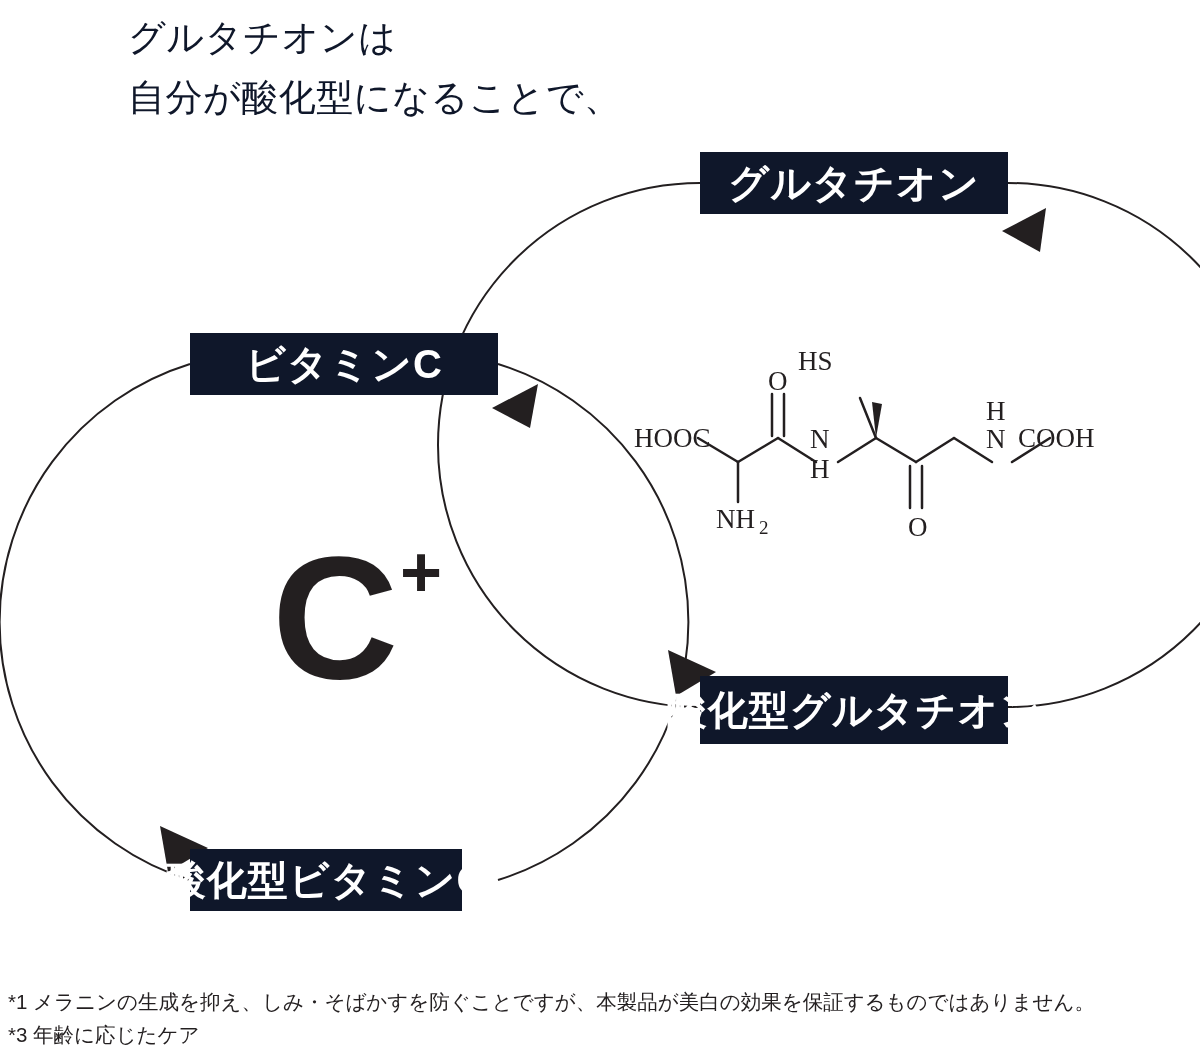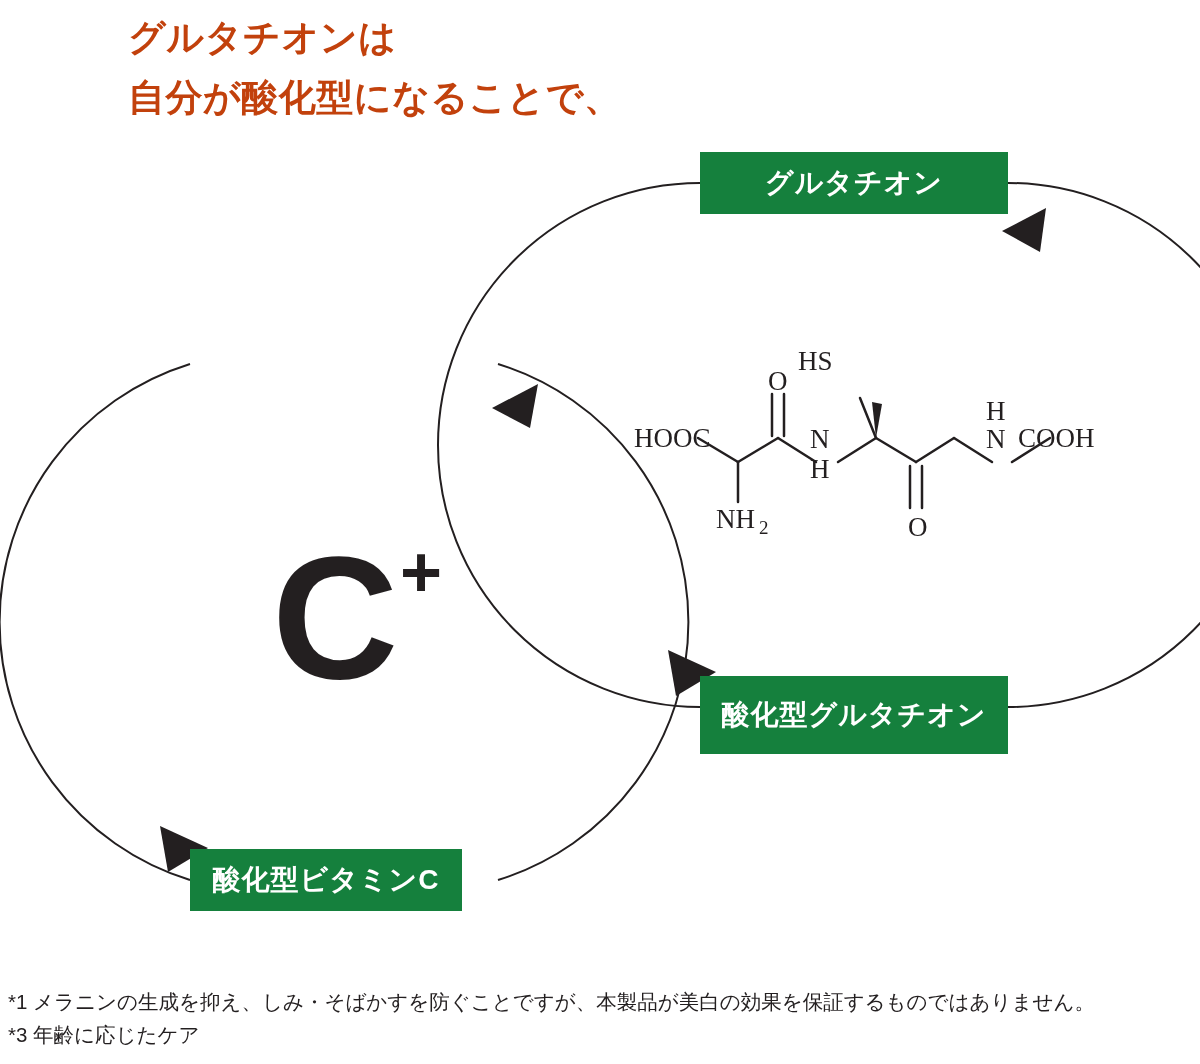--- a/index.html
+++ b/index.html
@@ -18,59 +18,59 @@
 
   
   .headline {
     position: absolute;
     left: 128px;
     top: 8px;
     width: 620px;
   }
   .headline .line {
     font-size: 37px;
-    font-weight: bold;
+    font-weight: normal;
     letter-spacing: 0.5px;
     line-height: 1.62;
-    color: #c2410c;
+    color: #0f172a;
     white-space: nowrap;
   }
 
   
   .diagram {
     position: absolute;
     left: 0;
     top: 0;
     width: 1200px;
     height: 980px;
   }
   .diagram svg {
     position: absolute;
     left: 0;
     top: 0;
   }
 
   
   .node {
     position: absolute;
-    background: #15803d;
+    background: #0f172a;
     color: #ffffff;
-    font-size: 28px;
+    font-size: 40px;
     font-weight: bold;
     letter-spacing: 1px;
     display: flex;
     align-items: center;
     justify-content: center;
     white-space: nowrap;
     box-sizing: border-box;
   }
   .node-vitc      { left: 190px; top: 333px;  width: 308px; height: 62px; }
   .node-oxvitc    { left: 190px; top: 849px;  width: 272px; height: 62px; }
   .node-glut      { left: 700px; top: 152px;  width: 308px; height: 62px; }
-  .node-oxglut    { left: 700px; top: 676px;  width: 308px; height: 78px; }
+  .node-oxglut    { left: 700px; top: 676px;  width: 308px; height: 68px; }
 
   
   .c-plus {
     position: absolute;
     left: 272px;
     top: 530px;
     width: 220px;
     height: 170px;
     color: #231f20;
   }
@@ -139,20 +139,23 @@
 
     <path d="M 700 183
              A 262 262 0 0 0 700 707" fill="none" stroke="#231f20" stroke-width="2"></path>
     <path d="M 1008 707
              A 262 262 0 0 0 1008 183" fill="none" stroke="#231f20" stroke-width="2"></path>
 
     <polygon points="668,650 716,672 676,696" fill="#231f20"></polygon>
     <polygon points="1046,208 1002,231 1040,252" fill="#231f20"></polygon>
   </svg>
 
+  <div class="node node-vitc">
+    <span>ビタミンC</span>
+  </div>
   <div class="node node-oxvitc">
     <span>酸化型ビタミンC</span>
   </div>
   <div class="node node-glut">
     <span>グルタチオン</span>
   </div>
   <div class="node node-oxglut">
     <span>酸化型グルタチオン</span>
   </div>
 

